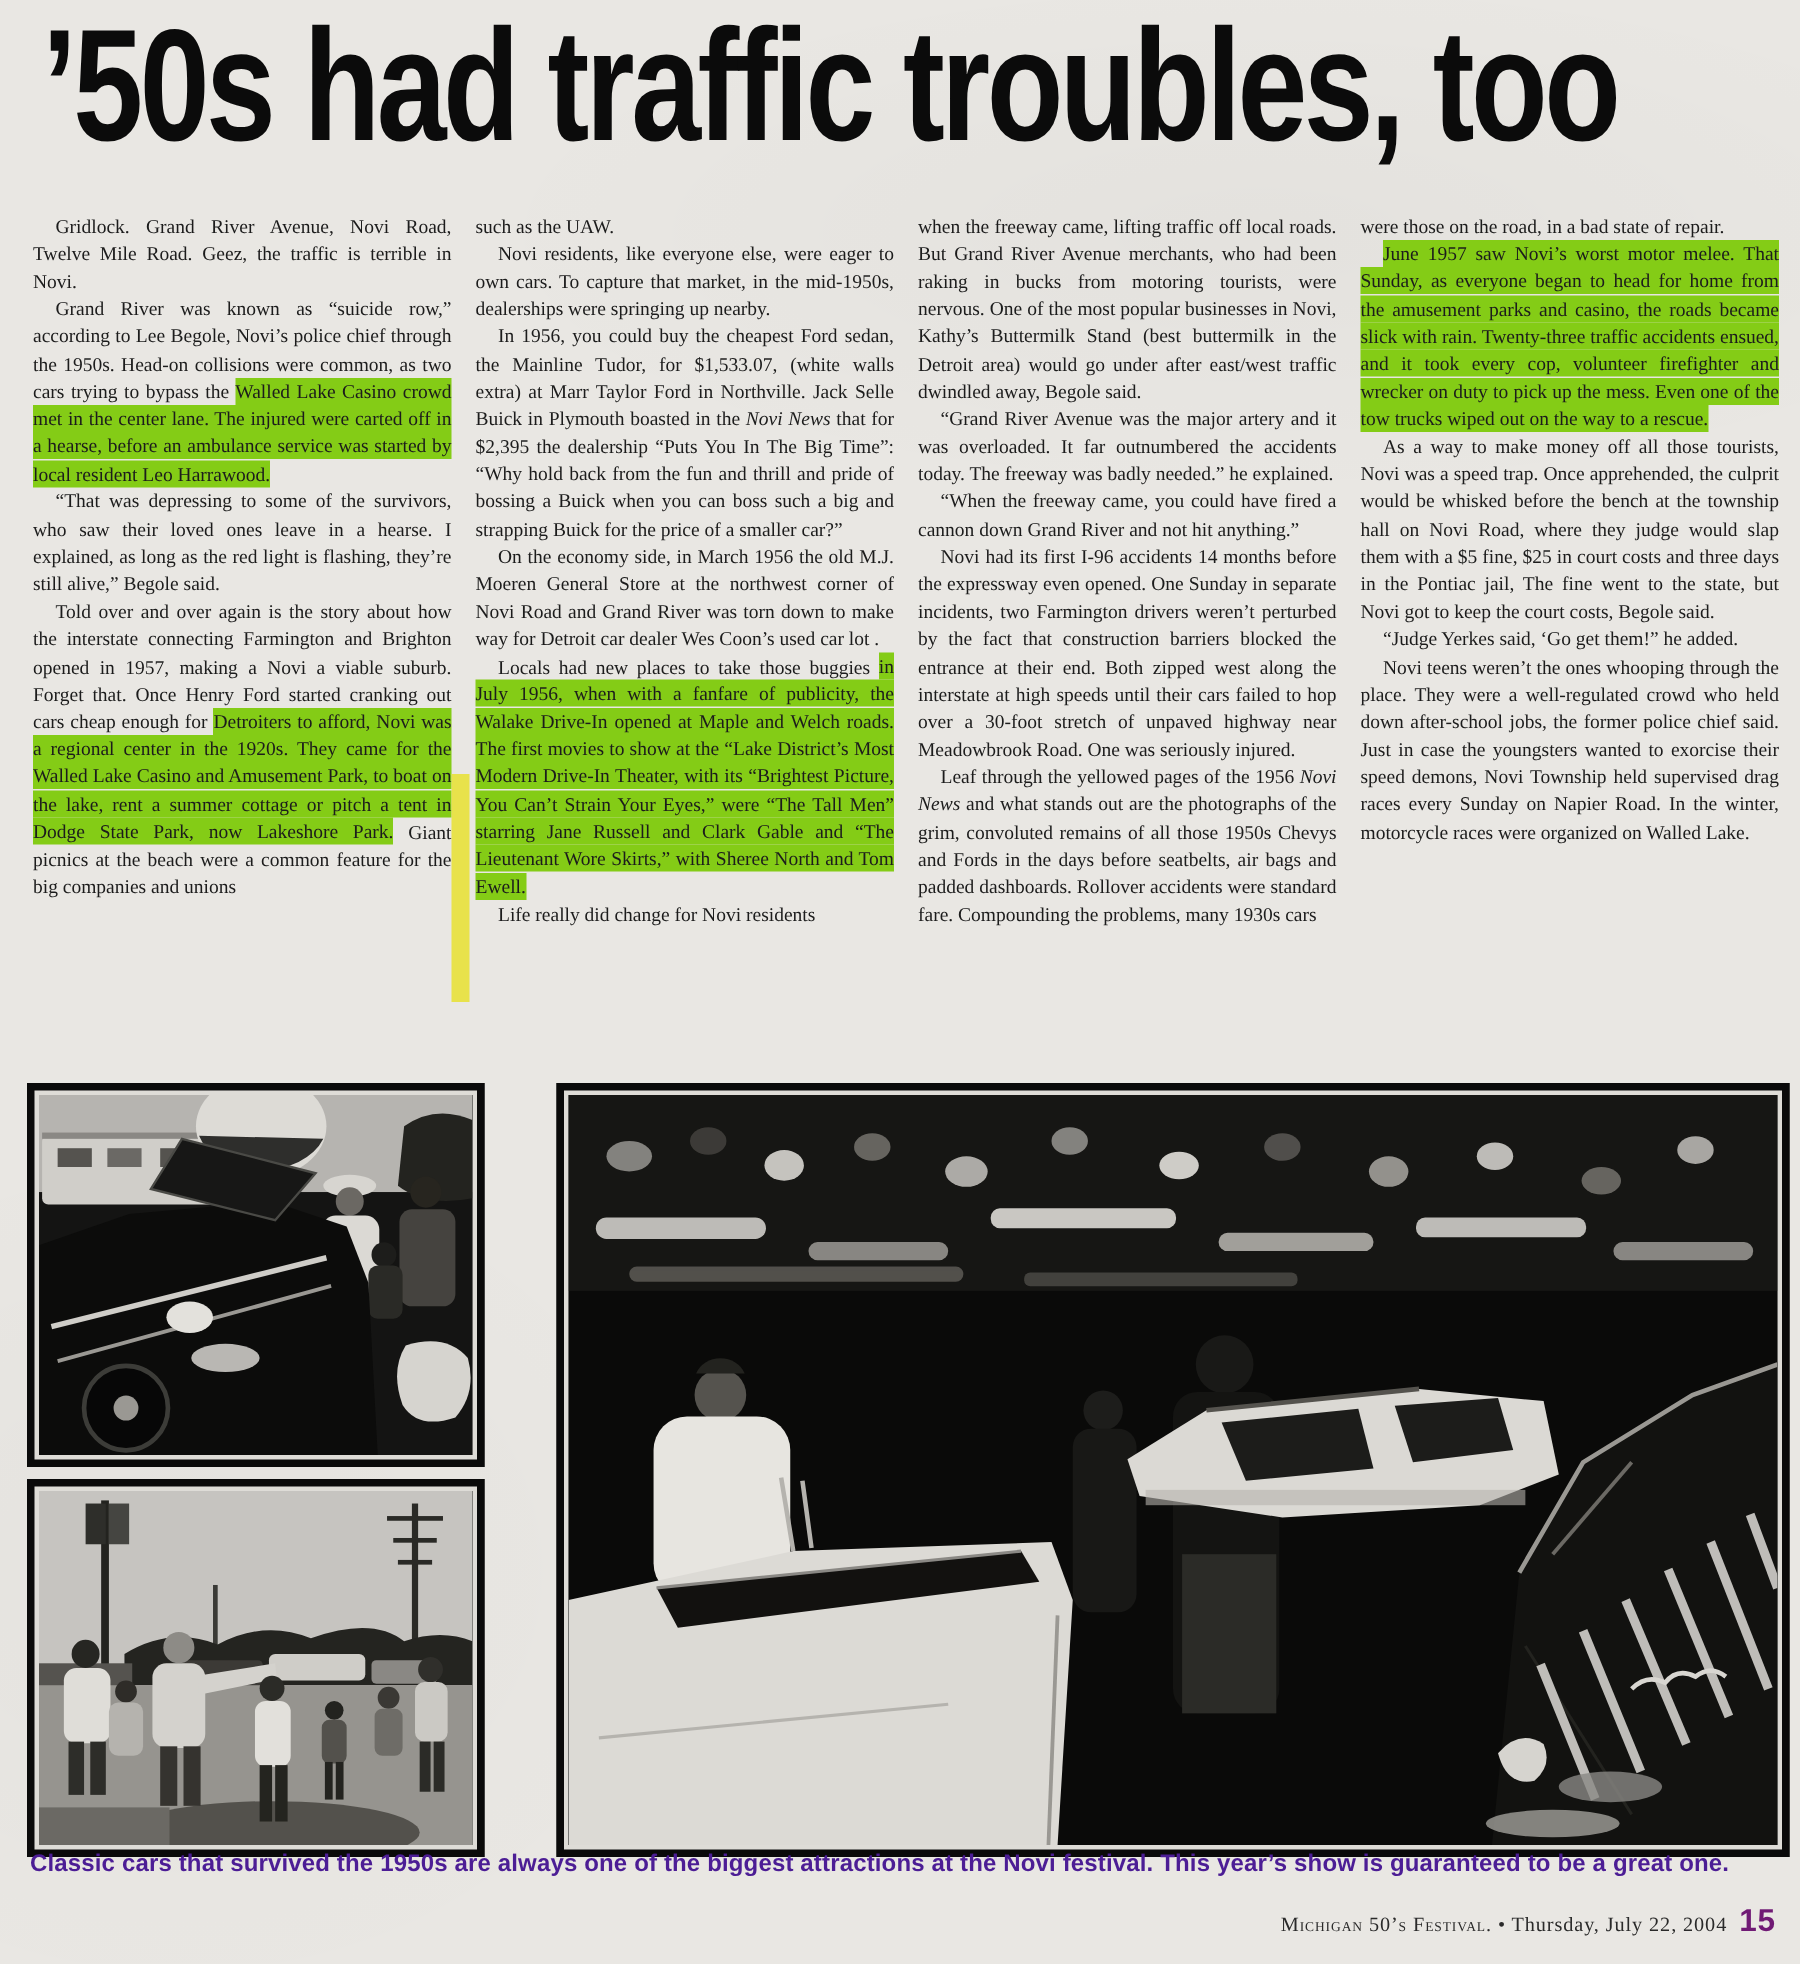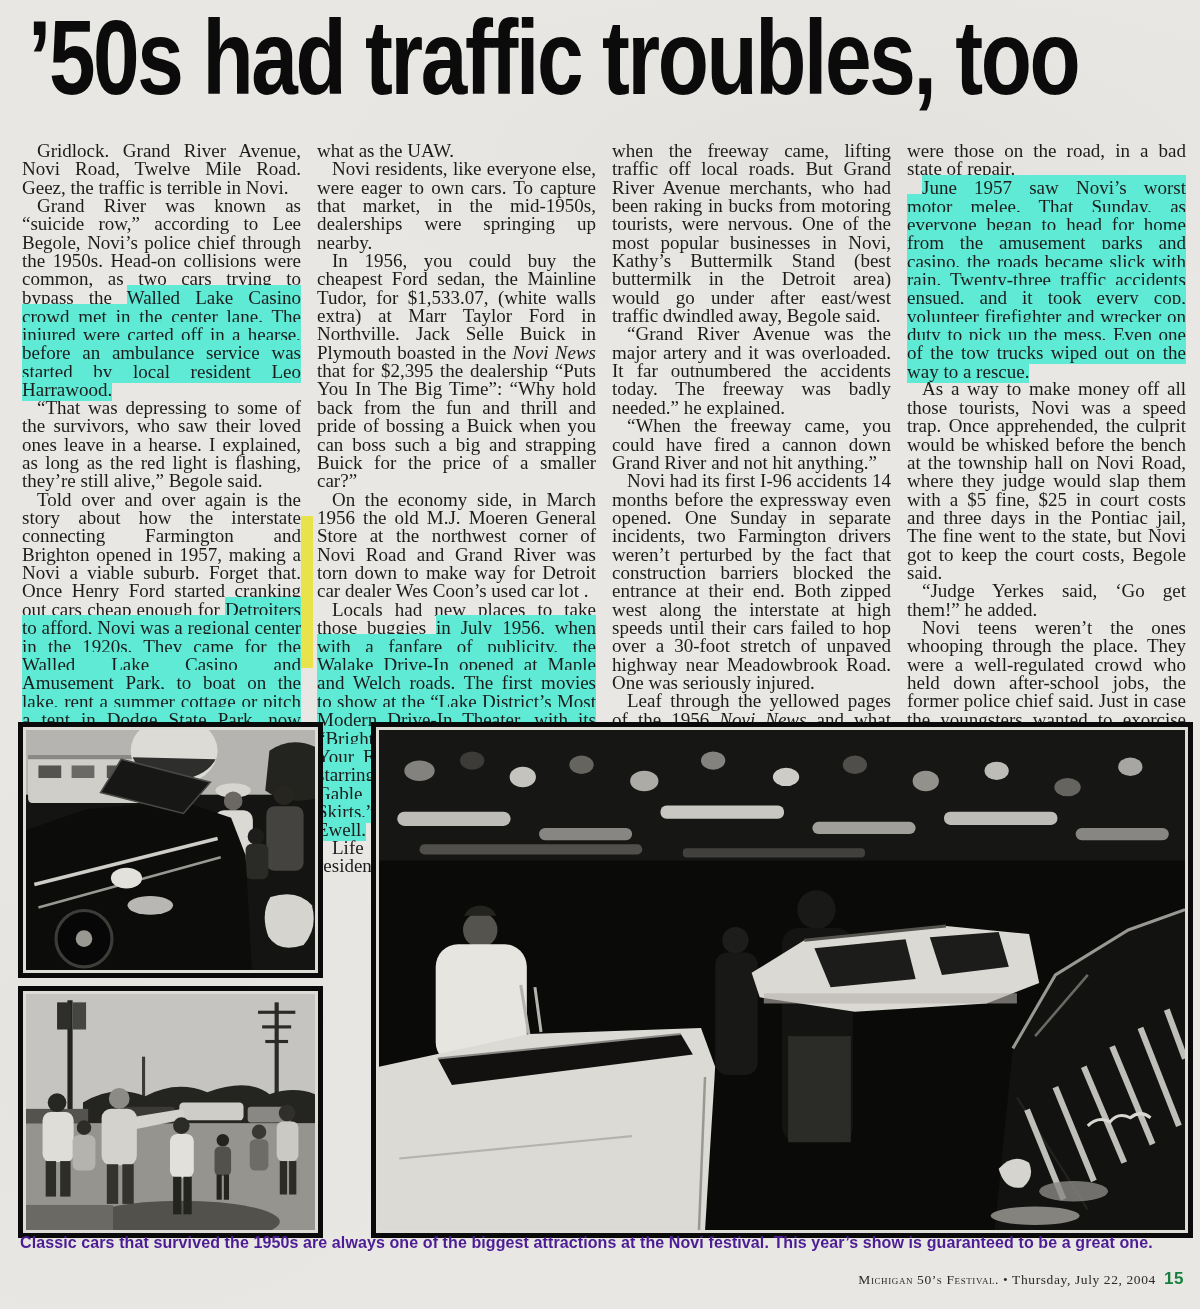--- a/index.html
+++ b/index.html
@@ -23,27 +23,27 @@
     font-weight:700;font-size:106px;line-height:1.0;
     letter-spacing:-3px;color:#0b0b0b;white-space:nowrap;
     transform:scaleX(0.79);transform-origin:left top;
   }
   #columns{
     position:absolute;left:22px;top:142px;width:1164px;
     display:flex;gap:16px;
   }
   .col{
     width:279px;flex:0 0 279px;
-    font-size:19px;line-height:18.35px;
+    font-size:13px;line-height:18.35px;
     text-align:justify;
   }
   .para{margin:0;}
   .para.indent{text-indent:15px;}
   mark{
-    background:#5eead4;color:inherit;padding:1.5px 0;
+    background:#84cc16;color:inherit;padding:1.5px 0;
     -webkit-box-decoration-break:clone;box-decoration-break:clone;
   }
   .stray-mark{
     position:absolute;left:301px;top:516px;width:12px;height:152px;
     background:#e7e23e;opacity:.92;
   }
   .photo{
     position:absolute;background:#0a0a0a;
     border:5px solid #0a0a0a;
   }
@@ -62,37 +62,37 @@
     letter-spacing:0.1px;
   }
   .footer{
     position:absolute;right:16px;top:1269px;
     font-family:"Liberation Serif", serif;font-size:13.5px;color:#2a2a2a;
     letter-spacing:0.6px;white-space:nowrap;
   }
   .footer .pub{font-variant:small-caps;}
   .footer .pagenum{
     font-family:"Liberation Sans", sans-serif;font-weight:700;
-    font-size:17px;color:#15803d;margin-left:4px;text-align:center;
+    font-size:21px;color:#701a75;margin-left:4px;text-align:center;
   }
 </style>
 </head>
 <body>
 
 <div class="headline">’50s had traffic troubles, too</div>
 
 <div id="columns">
     <div class="col">
       <p class="para indent"><span>Gridlock. Grand River Avenue, Novi Road, Twelve Mile Road. Geez, the traffic is terrible in Novi.</span></p>
       <p class="para indent"><span>Grand River was known as “suicide row,” according to Lee Begole, Novi’s police chief through the 1950s. Head-on collisions were common, as two cars trying to bypass the </span><mark>Walled Lake Casino crowd met in the center lane. The injured were carted off in a hearse, before an ambulance service was started by local resident Leo Harrawood.</mark></p>
       <p class="para indent"><span>“That was depressing to some of the survivors, who saw their loved ones leave in a hearse. I explained, as long as the red light is flashing, they’re still alive,” Begole said.</span></p>
       <p class="para indent"><span>Told over and over again is the story about how the interstate connecting Farmington and Brighton opened in 1957, making a Novi a viable suburb. Forget that. Once Henry Ford started cranking out cars cheap enough for </span><mark>Detroiters to afford, Novi was a regional center in the 1920s. They came for the Walled Lake Casino and Amusement Park, to boat on the lake, rent a summer cottage or pitch a tent in Dodge State Park, now Lakeshore Park.</mark><span> Giant picnics at the beach were a common feature for the big companies and unions</span></p>
     </div>
     <div class="col">
-      <p class="para"><span>what as the UAW.</span></p>
+      <p class="para"><span>such as the UAW.</span></p>
       <p class="para indent"><span>Novi residents, like everyone else, were eager to own cars. To capture that market, in the mid-1950s, dealerships were springing up nearby.</span></p>
       <p class="para indent"><span>In 1956, you could buy the cheapest Ford sedan, the Mainline Tudor, for $1,533.07, (white walls extra) at Marr Taylor Ford in Northville. Jack Selle Buick in Plymouth boasted in the </span><i>Novi News</i><span> that for $2,395 the dealership “Puts You In The Big Time”: “Why hold back from the fun and thrill and pride of bossing a Buick when you can boss such a big and strapping Buick for the price of a smaller car?”</span></p>
       <p class="para indent"><span>On the economy side, in March 1956 the old M.J. Moeren General Store at the northwest corner of Novi Road and Grand River was torn down to make way for Detroit car dealer Wes Coon’s used car lot .</span></p>
       <p class="para indent"><span>Locals had new places to take those buggies </span><mark>in July 1956, when with a fanfare of publicity, the Walake Drive-In opened at Maple and Welch roads. The first movies to show at the “Lake District’s Most Modern Drive-In Theater, with its “Brightest Picture, You Can’t Strain Your Eyes,” were “The Tall Men” starring Jane Russell and Clark Gable and “The Lieutenant Wore Skirts,” with Sheree North and Tom Ewell.</mark></p>
       <p class="para indent"><span>Life really did change for Novi residents</span></p>
     </div>
     <div class="col">
       <p class="para"><span>when the freeway came, lifting traffic off local roads. But Grand River Avenue merchants, who had been raking in bucks from motoring tourists, were nervous. One of the most popular businesses in Novi, Kathy’s Buttermilk Stand (best buttermilk in the Detroit area) would go under after east/west traffic dwindled away, Begole said.</span></p>
       <p class="para indent"><span>“Grand River Avenue was the major artery and it was overloaded. It far outnumbered the accidents today. The freeway was badly needed.” he explained.</span></p>
       <p class="para indent"><span>“When the freeway came, you could have fired a cannon down Grand River and not hit anything.”</span></p>

